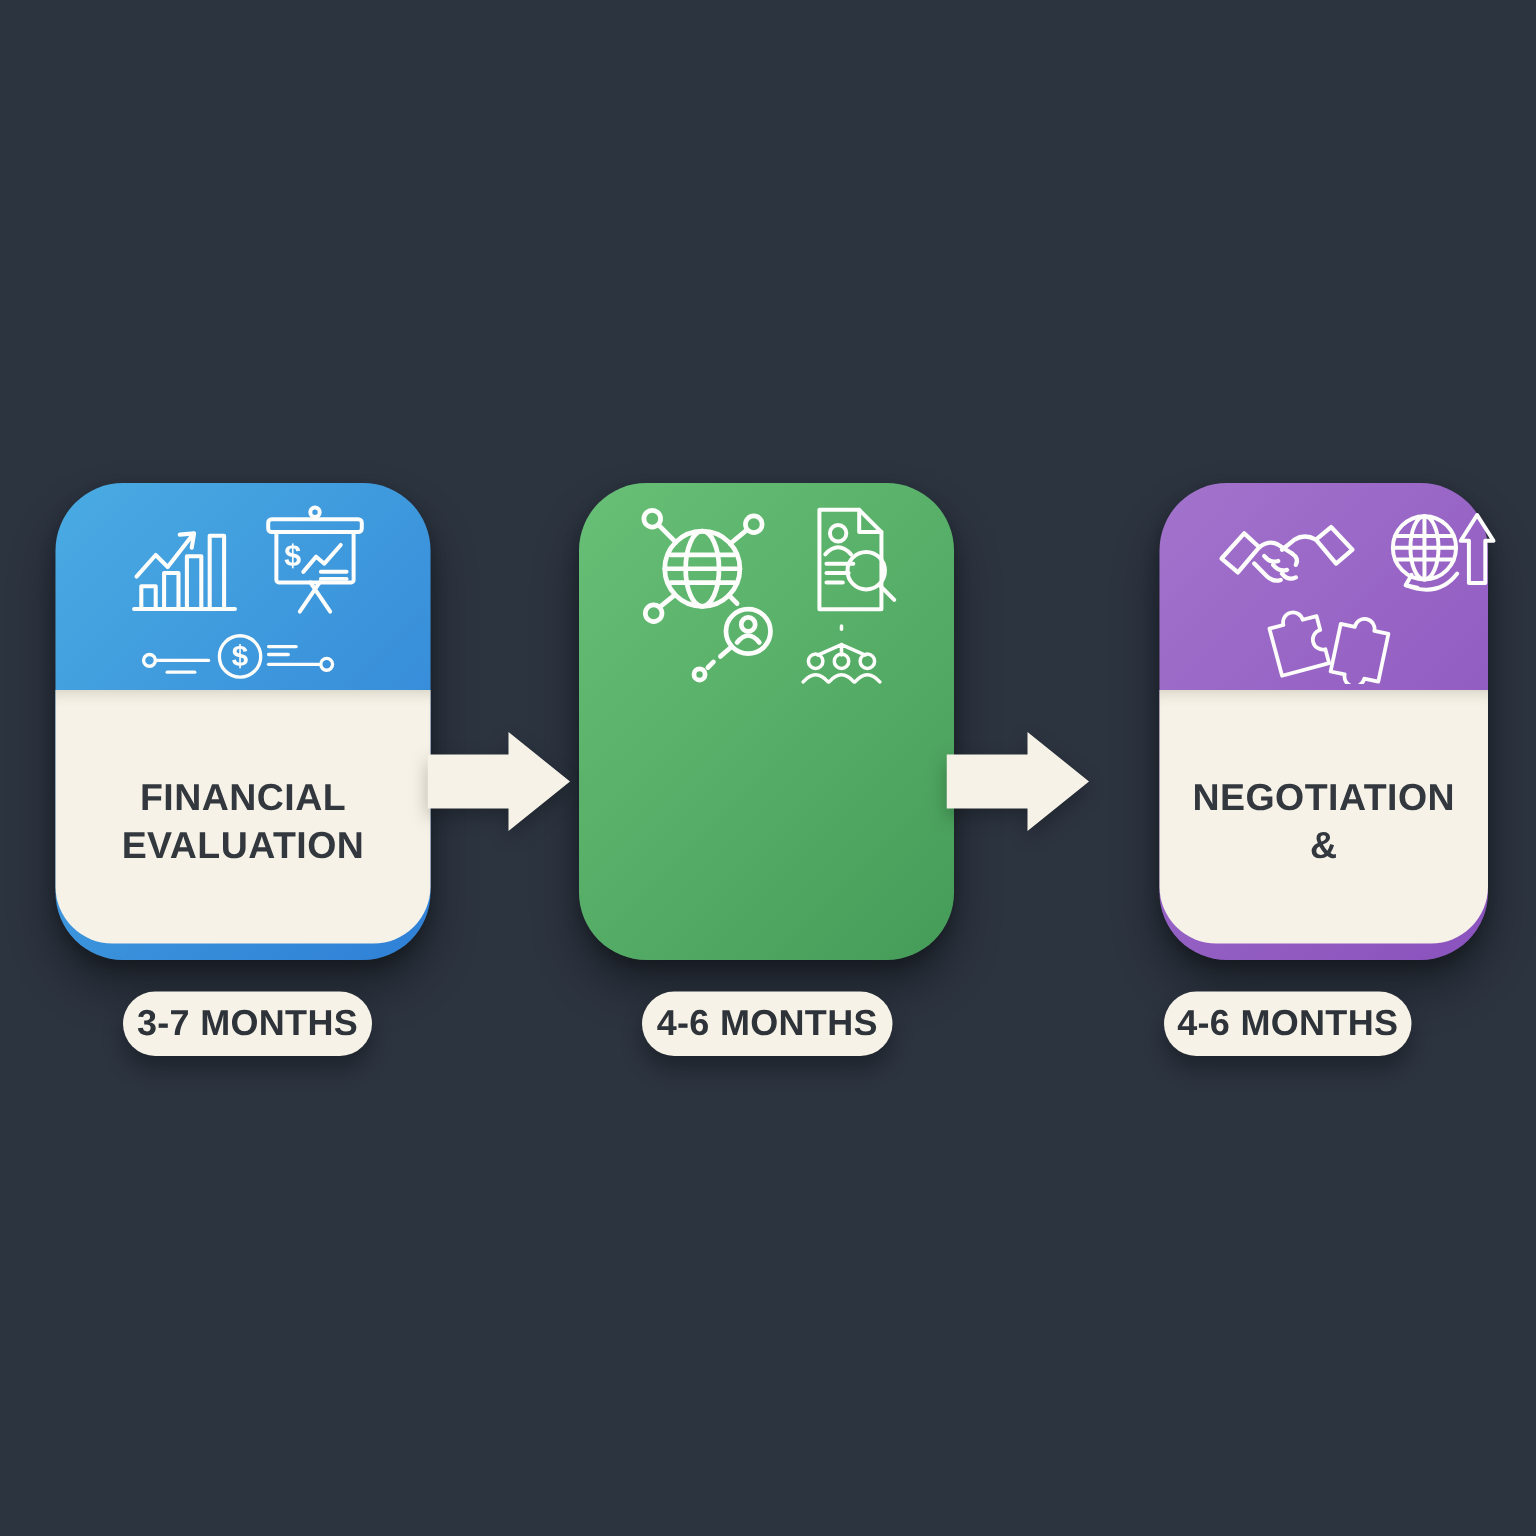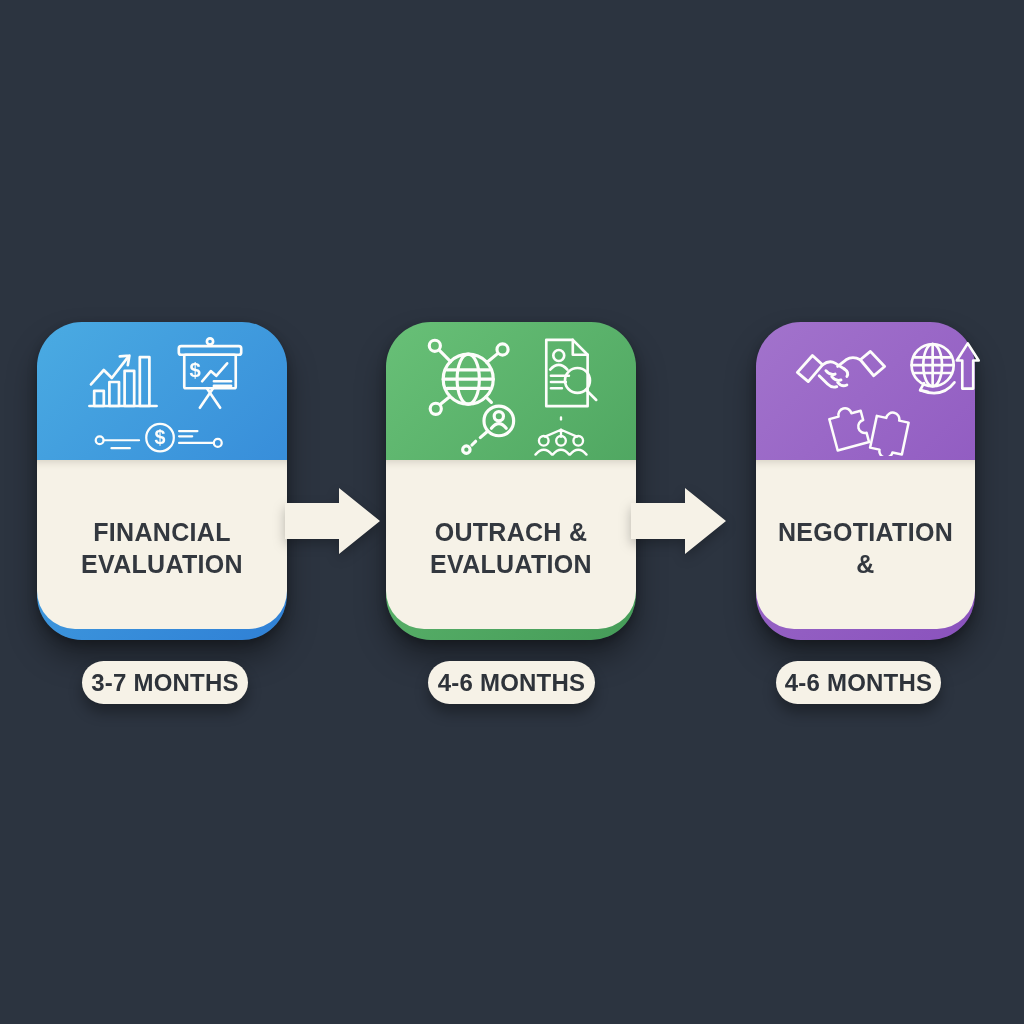--- a/index.html
+++ b/index.html
@@ -8,21 +8,21 @@
     background:#2c3440;
     font-family:"Liberation Sans",sans-serif;
   }
   .card{
     position:absolute;top:322px;width:250px;height:318px;
     border-radius:45px;box-sizing:border-box;padding-bottom:11px;
     box-shadow:0 18px 30px rgba(0,0,0,0.38), 0 4px 10px rgba(0,0,0,0.25);
   }
   #card1{left:37px}
   #card2{left:386px}
-  #card3{left:756px;width:219px}
+  #card3{left:773px;width:219px}
   .card-inner{display:flex;flex-direction:column;height:100%;}
   .icon-area{height:138px;position:relative;flex:none;}
   .label-area{
     flex:1;background:#f6f2e7;border-radius:0 0 38px 38px;
     display:flex;flex-direction:column;align-items:center;justify-content:center;
     padding:16px 12px 10px;box-sizing:border-box;
     box-shadow:inset 0 9px 10px -8px rgba(70,60,35,0.22);
   }
   .tl{
     display:block;text-align:center;font-weight:700;font-size:25px;
@@ -135,24 +135,20 @@
         </svg>
         <svg class="ic ic-orgchart" viewBox="0 0 100 58">
           <path d="M50,2 V7" stroke-dasharray="3 4"></path>
           <path d="M50,20 L27,30 M50,20 V30 M50,20 L73,30"></path>
           <circle cx="25" cy="36" r="7"></circle>
             <circle cx="50" cy="36" r="7"></circle>
             <circle cx="75" cy="36" r="7"></circle>
           <path d="M13,56 Q25,42 37,56 M38,56 Q50,42 62,56 M63,56 Q75,42 87,56"></path>
         </svg>
       </div>
-      <div class="label-area">
-        <span class="tl">OUTRACH &amp;</span>
-        <span class="tl">EVALUATION</span>
-      </div>
     </div>
   </div>
 
   <div class="card" id="card3" style="background: linear-gradient(135deg, rgb(162, 115, 204), rgb(138, 82, 189));">
     <div class="card-inner">
       <div class="icon-area">
         <svg class="ic ic-handshake" viewBox="0 0 112 72">
           <path d="M4,40 L22,20 L34,31 L17,51 Z"></path>
           <path d="M108,33 L91,15 L79,25 L95,44 Z"></path>
           <path d="M34,31 Q42,25 49,29 L60,36"></path>

